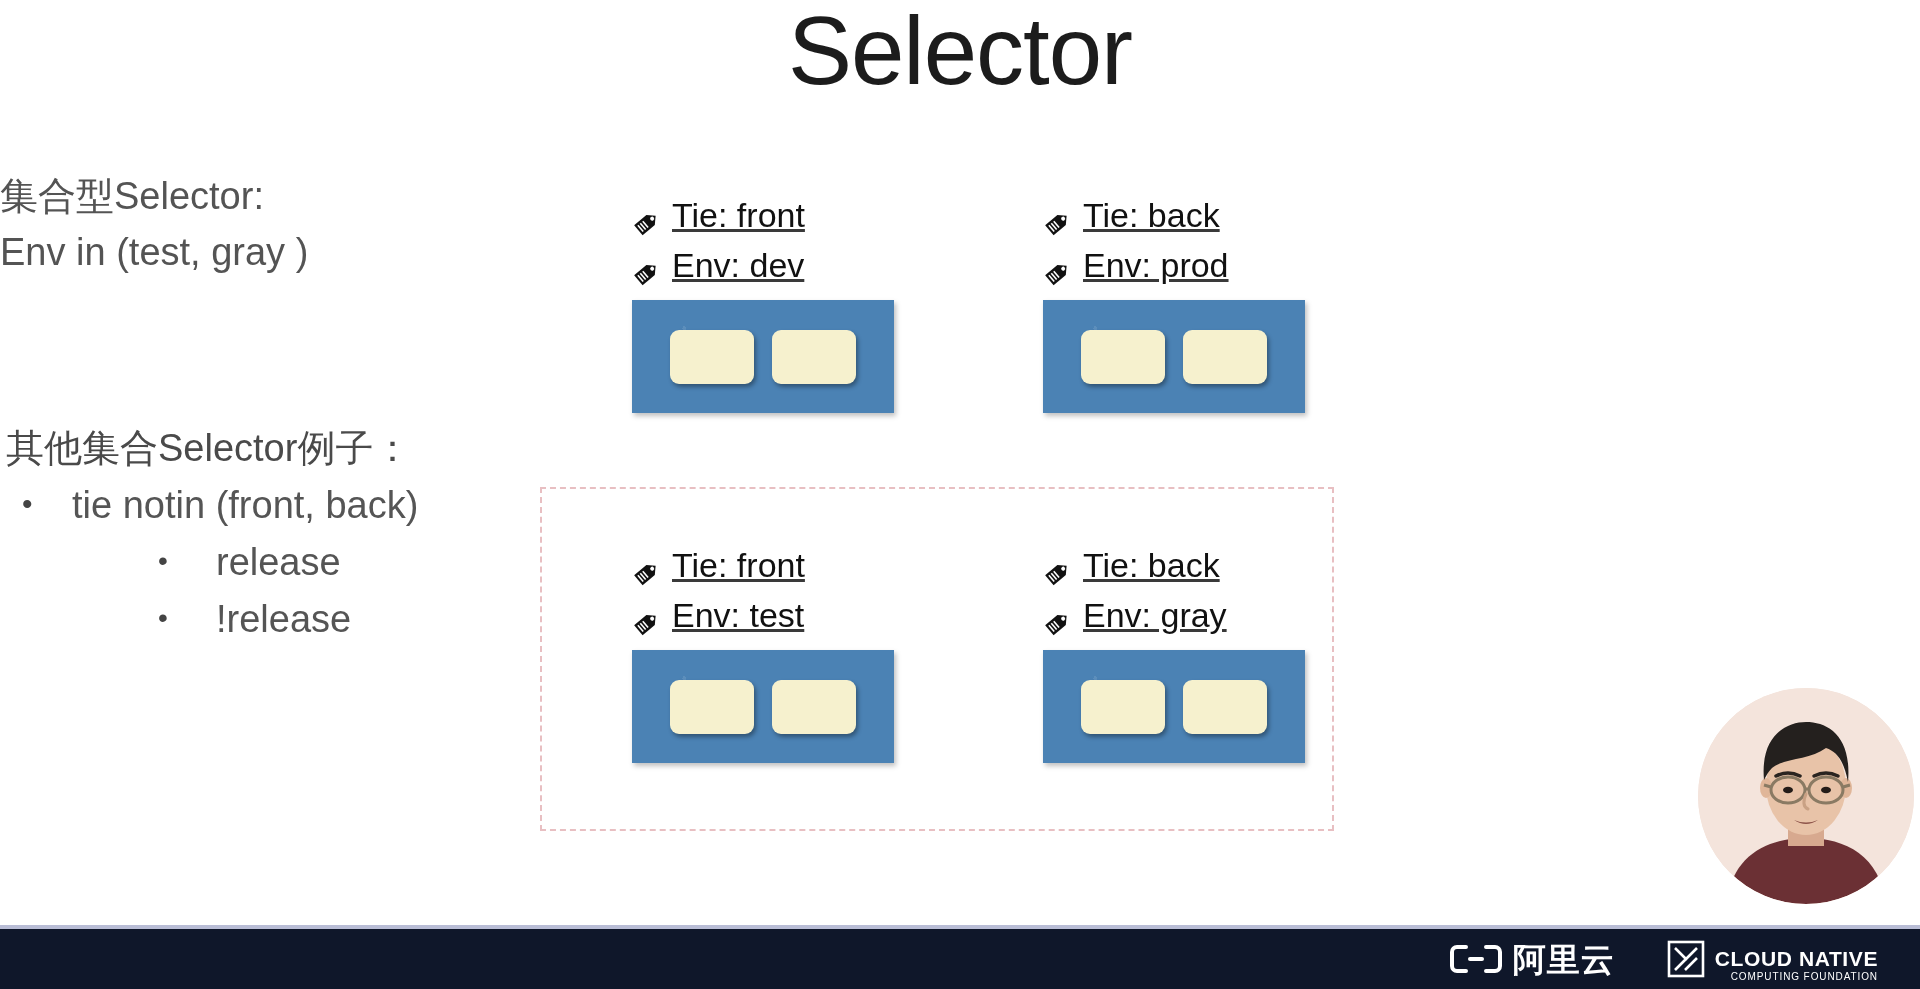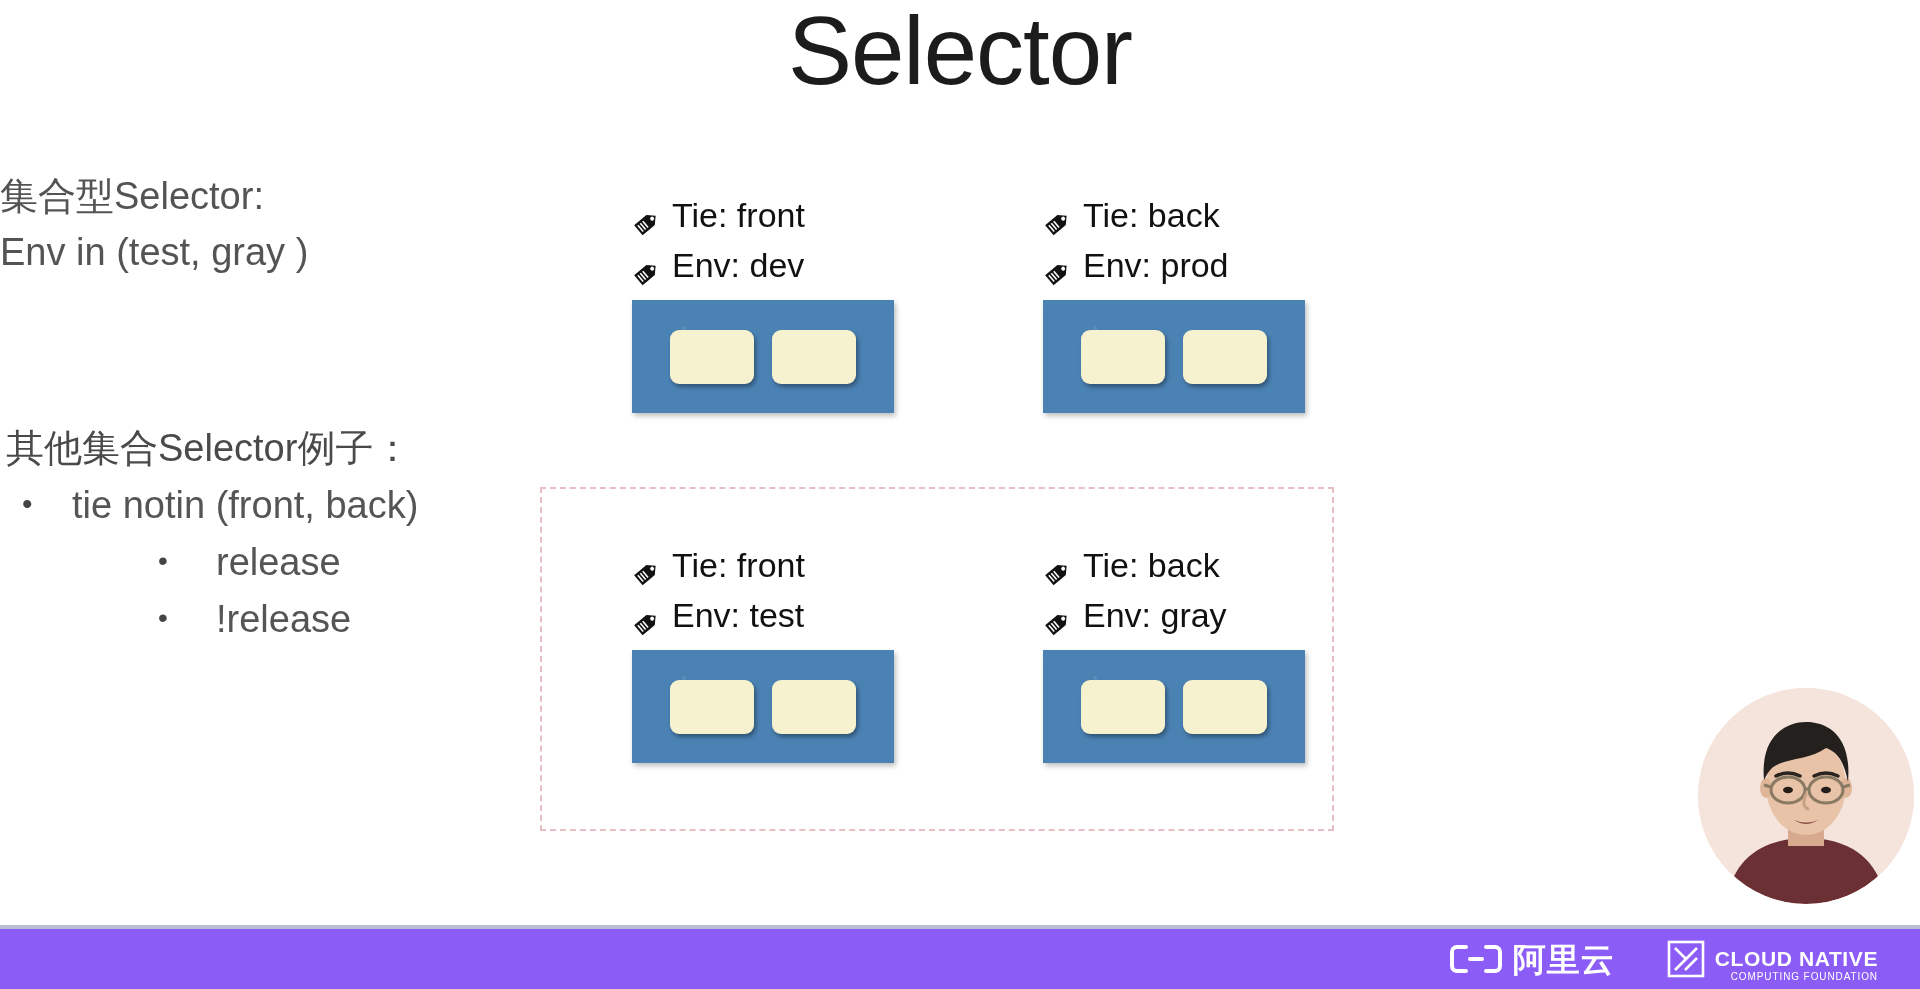--- a/index.html
+++ b/index.html
@@ -102,20 +102,21 @@
     position: absolute;
     left: 152px;
     top: -2px;
     font-size: 28px;
     color: #444;
   }
 
   
   .pod-group {
     position: absolute;
+    text-decoration: underline;
   }
   .pod-labels {
     font-size: 34px;
     line-height: 50px;
     color: #111111;
     white-space: nowrap;
   }
   .pod-label-row {
     display: flex;
     align-items: center;
@@ -180,21 +181,21 @@
   }
   #webcam svg { display: block; }
 
   
   #footer-bar {
     position: absolute;
     left: 0;
     top: 925px;
     width: 1920px;
     height: 64px;
-    background: #8b5cf6;
+    background: #0f172a;
     border-top: 4px solid #b9bdd6;
     box-sizing: border-box;
     display: flex;
     align-items: center;
     justify-content: flex-end;
     gap: 52px;
     padding-right: 42px;
   }
   .logo {
     display: flex;

